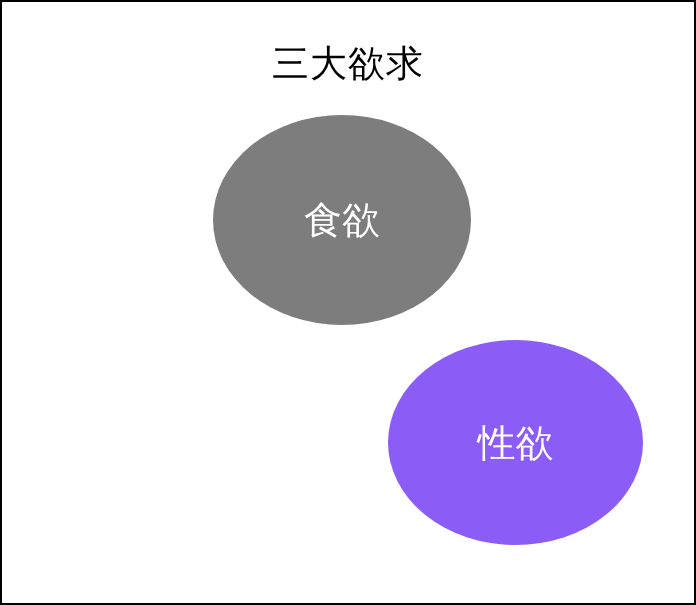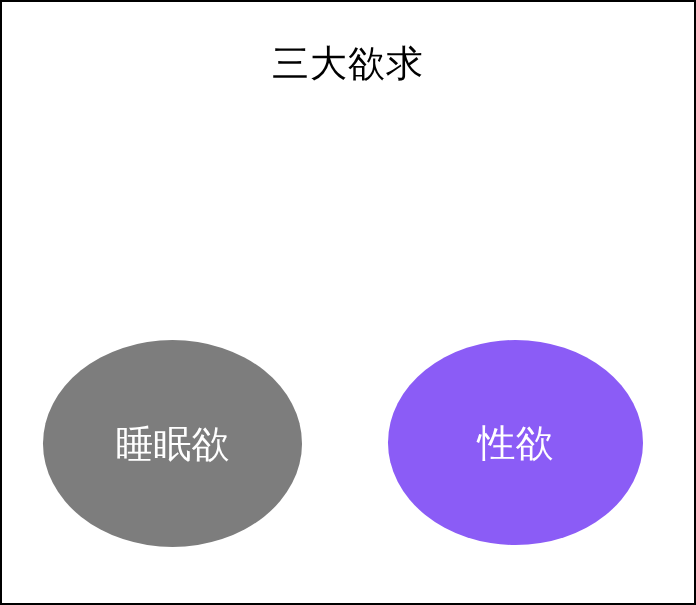--- a/index.html
+++ b/index.html
@@ -60,22 +60,22 @@
     height: 205px;
   }
 </style>
 </head>
 <body>
 
 <div class="canvas" style="border-color: rgb(0, 0, 0);">
 
   <div class="diagram-title" style="color: rgb(0, 0, 0);">三大欲求</div>
 
+  <div class="ellipse node-top-center" style="background-color: rgb(125, 125, 125);">
+    <span class="node-label" style="color: rgb(255, 255, 255);">食欲</span>
+  </div>
 
-  <div class="ellipse node-bottom-left" style="background-color: rgb(125, 125, 125);">
-    <span class="node-label" style="color: rgb(255, 255, 255);">睡眠欲</span>
-  </div>
 
   <div class="ellipse node-bottom-right" style="background-color: #8b5cf6;">
     <span class="node-label" style="color: rgb(255, 255, 255);">性欲</span>
   </div>
 
 </div>
 
 </body></html>

